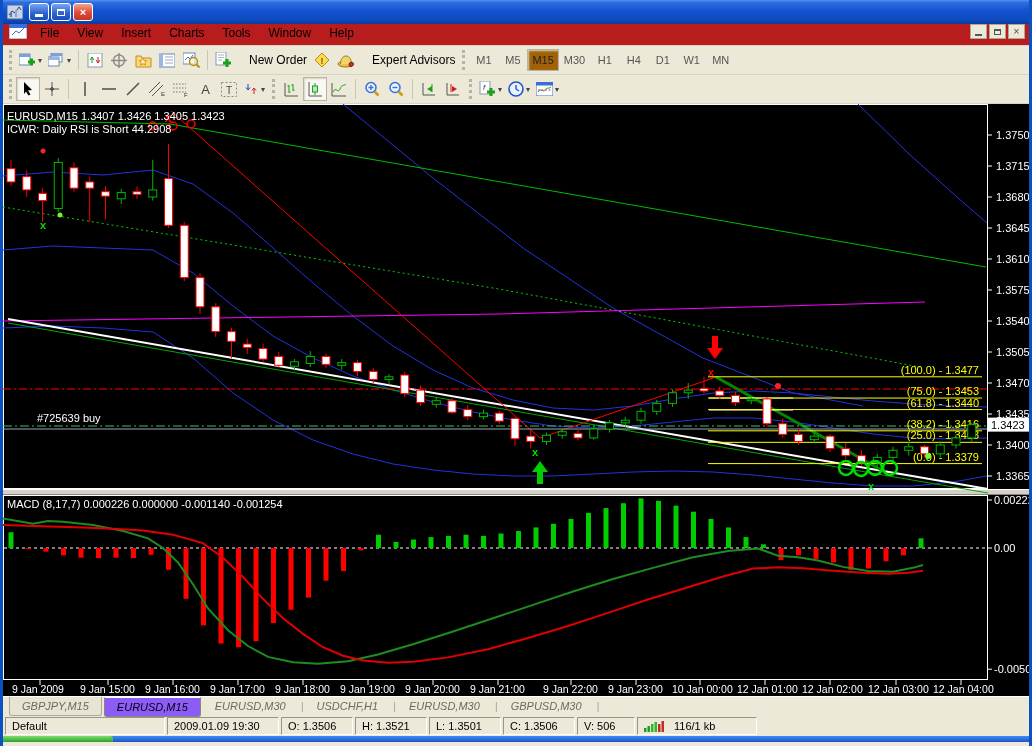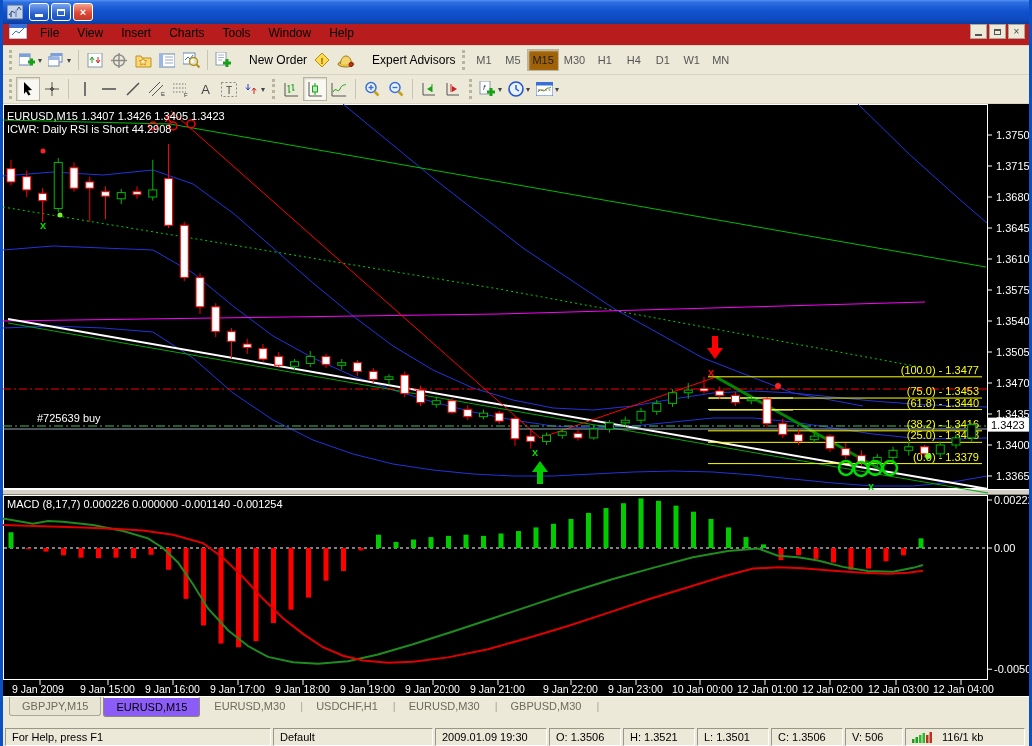--- a/index.html
+++ b/index.html
@@ -35,21 +35,21 @@
   .tbtn.pressed{background:#f9f8f2;border:1px solid #b8b4a2;box-shadow:inset 1px 1px 2px #d6d2c2;}
   .tbtn .lbl{font-size:12px;margin-left:17px;white-space:nowrap;}
   .drop{font-size:8px;color:#444;margin-left:2px;}
   .tfbtn{height:22px;min-width:29px;padding:0 4px;display:flex;align-items:center;justify-content:center;
     font-size:11px;font-weight:normal;color:#555;border:1px solid transparent;}
   .tfbtn.active{background:#a16207;border:1px solid #b8b4a2;box-shadow:inset 1px 1px 2px #d6d2c2;color:#222;}
   
   .chartwrap{margin:0 0;height:592px;background:#000;position:relative;}
   .chartwrap svg{display:block;}
   
-  .tabbar{height:31px;display:flex;align-items:flex-start;background:#ece9d8;padding:0 6px;border-top:1px solid #fff;}
+  .tabbar{height:20px;display:flex;align-items:flex-start;background:#ece9d8;padding:0 6px;border-top:1px solid #fff;font-style:italic;}
   .tab{padding:3px 12px;font-size:11px;color:#6d6a5e;border:1px solid #aca899;border-top:none;
     border-radius:0 0 3px 3px;background:#e8e4d4;margin-right:2px;white-space:nowrap;}
   .tab.flat{border:none;background:transparent;}
   .tab.active{background:#8b5cf6;color:#000;border:1px solid #8a8775;border-top:1px solid #fff;}
   .tabsep{color:#aaa79a;padding:3px 1px;font-size:11px;}
   
   .statusbar{height:20px;display:flex;align-items:stretch;background:#ece9d8;font-size:11px;color:#000;padding:1px 2px;}
   .scell{border:1px solid;border-color:#9a9687 #fff #fff #9a9687;padding:1px 6px;margin-right:2px;
     display:flex;align-items:center;white-space:nowrap;}
   .scell.grow{flex:1;}
@@ -661,21 +661,20 @@
     <span class="tabsep">|</span>
     <span class="tab flat">USDCHF,H1</span>
     <span class="tabsep">|</span>
     <span class="tab flat">EURUSD,M30</span>
     <span class="tabsep">|</span>
     <span class="tab flat">GBPUSD,M30</span>
     <span class="tabsep">|</span>
   </div>
 
   <div class="statusbar">
-    <span class="scell grow">For Help, press F1</span>
     <span class="scell" style="width:160px">Default</span>
     <span class="scell" style="width:112px">2009.01.09 19:30</span>
     <span class="scell" style="width:72px">O: 1.3506</span>
     <span class="scell" style="width:72px">H: 1.3521</span>
     <span class="scell" style="width:72px">L: 1.3501</span>
     <span class="scell" style="width:72px">C: 1.3506</span>
     <span class="scell" style="width:58px">V: 506</span>
     <span class="scell" style="width:120px">
       <svg width="22" height="12" viewBox="0 0 22 12" style="margin-right:8px">
         <rect x="0" y="8" width="2.5" height="4" fill="#1e9e1e"></rect>

